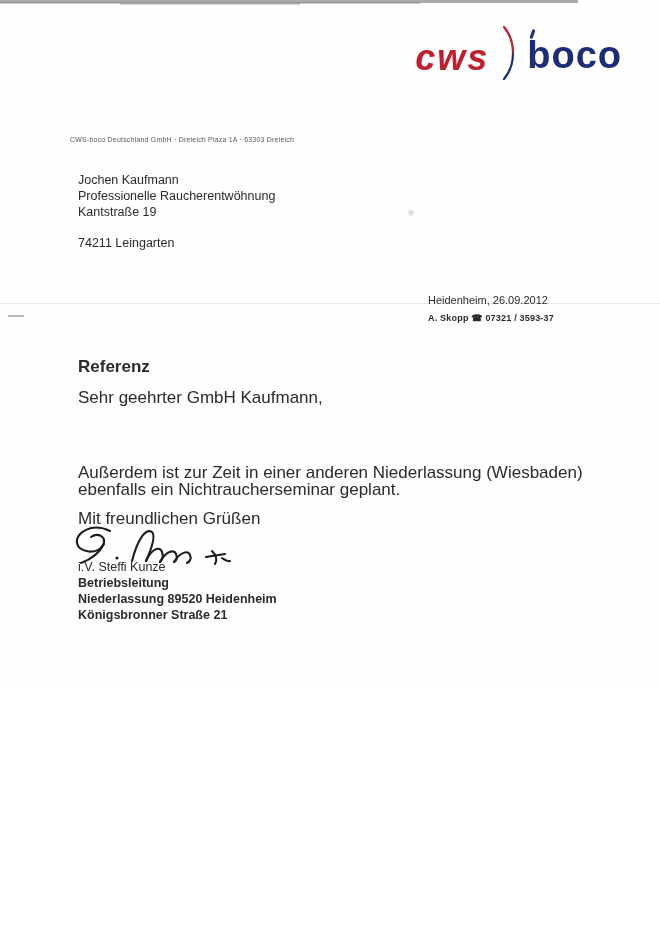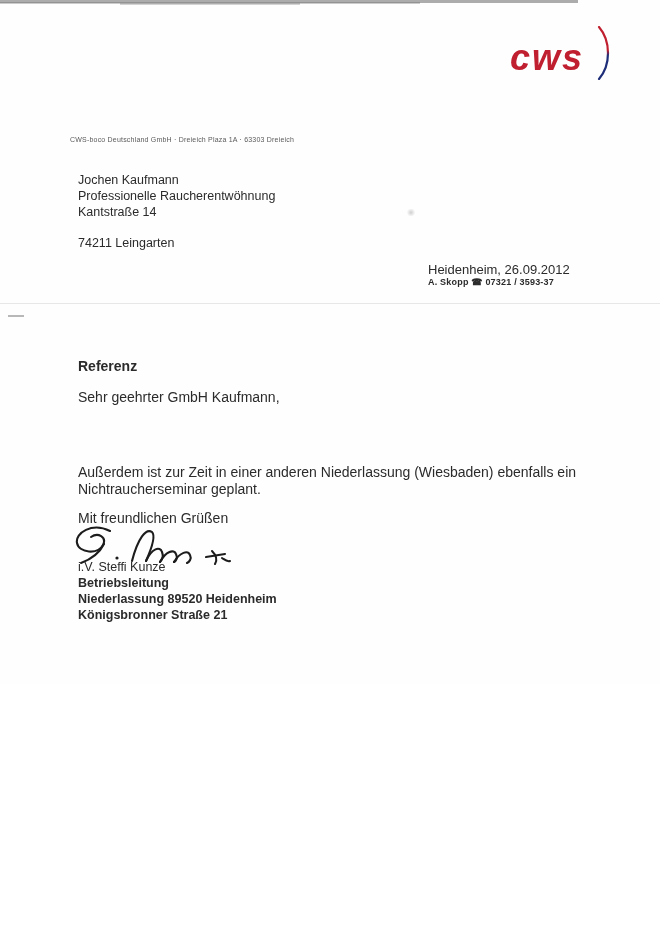--- a/index.html
+++ b/index.html
@@ -46,25 +46,25 @@
 
   
   .sender-line { position: absolute; top: 136px; left: 70px;
     font-size: 7px; color: #5a5a5a; letter-spacing: .2px; }
   .recipient { position: absolute; top: 172px; left: 78px;
     font-size: 12.5px; line-height: 16px; color: #2b2b2b; }
   .recipient .gap { height: 15px; }
 
   
   .dateblock { position: absolute; top: 262px; left: 428px; }
-  .place-date { font-size: 13px; color: #2b2b2b; }
-  .contact { font-size: 9px; font-weight: 700; color: #2b2b2b; margin-top: 0; letter-spacing: .2px; }
-
-  
-  .body-text { position: absolute; left: 78px; width: 520px; font-size: 14px;
+  .place-date { font-size: 11px; color: #2b2b2b; margin-top: 32px; }
+  .contact { font-size: 9px; font-weight: 700; color: #2b2b2b; margin-top: 7px; letter-spacing: .2px; }
+
+  
+  .body-text { position: absolute; left: 78px; width: 520px; font-size: 17px;
     line-height: 17px; color: #2b2b2b; }
   .subject { top: 358px; font-weight: 700; }
   .salutation { top: 389px; }
   .para1 { top: 419px; }
   .para2 { top: 464px; }
   .closing { top: 510px; }
 
   .signature { position: absolute; top: 524px; left: 70px; }
 
   .signer-block { position: absolute; top: 559px; left: 78px; font-size: 12.5px; line-height: 16px; }
@@ -105,28 +105,32 @@
           <linearGradient id="arcgrad" x1="0" y1="0" x2="0" y2="1">
             <stop offset="0%" stop-color="#c01f2f"></stop>
             <stop offset="45%" stop-color="#c01f2f"></stop>
             <stop offset="55%" stop-color="#1e2d78"></stop>
             <stop offset="100%" stop-color="#1e2d78"></stop>
           </linearGradient>
         </defs>
         <path d="M3,1 C15,15 15,39 3,53" stroke="url(#arcgrad)" stroke-width="2.2" fill="none" stroke-linecap="round"></path>
       </svg>
     </span>
+    <span class="logo-boco">
+      <span class="boco-accent"></span>
+      <span>boco</span>
+    </span>
   </div>
 
   <div class="sender-line">CWS-boco Deutschland GmbH · Dreieich Plaza 1A · 63303 Dreieich</div>
 
   <div class="recipient">
     <div>Jochen Kaufmann</div>
     <div>Professionelle Raucherentwöhnung</div>
-    <div>Kantstraße 14</div>
+    <div>Kantstraße 19</div>
     <div class="gap"></div>
     <div>74211 Leingarten</div>
   </div>
 
   <div class="dateblock">
     <div class="place-date">Heidenheim, 26.09.2012</div>
     <div class="contact">A. Skopp ☎ 07321 / 3593-37</div>
   </div>
 
   <div class="body-text subject">Referenz</div>

